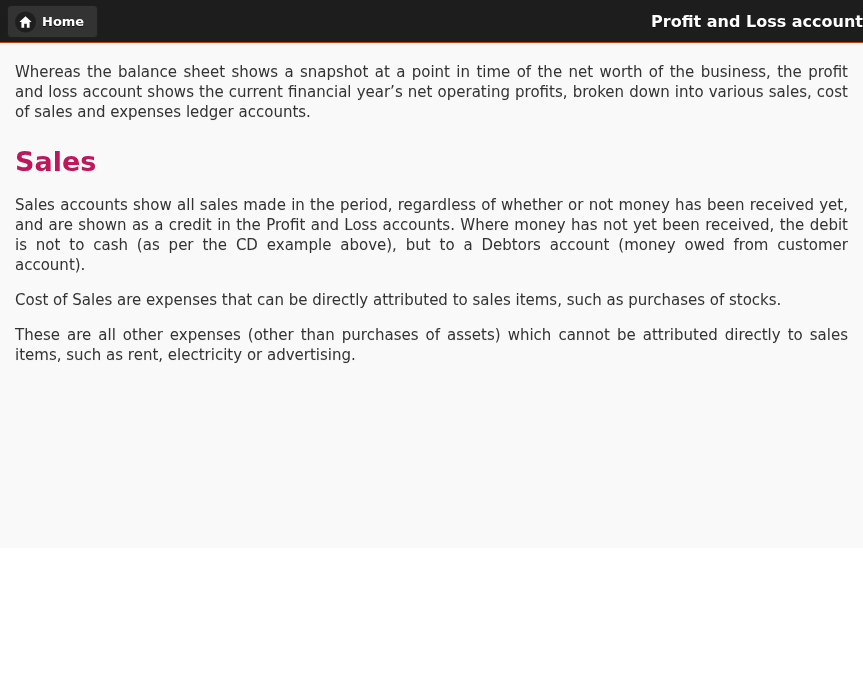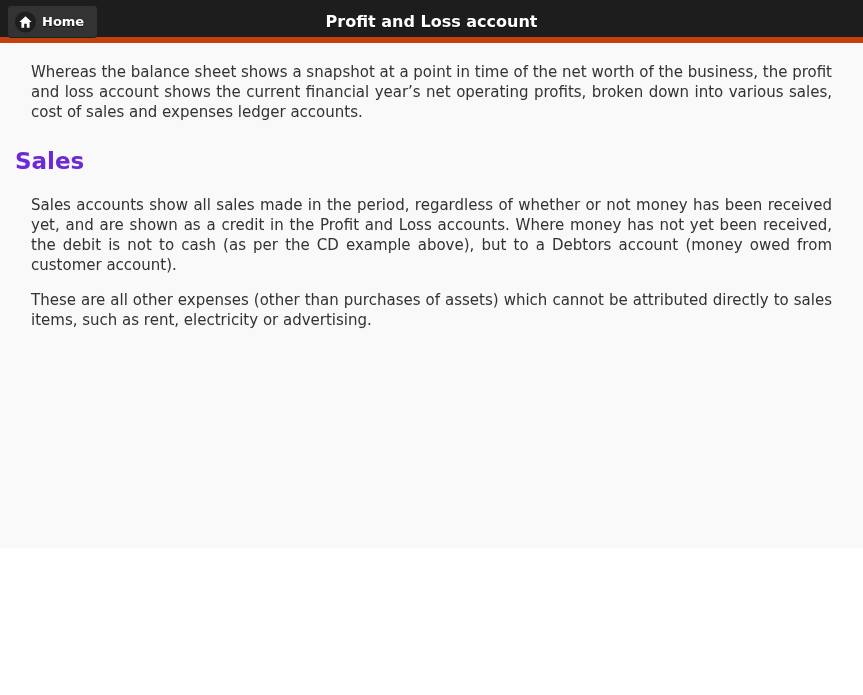--- a/index.html
+++ b/index.html
@@ -16,26 +16,26 @@
     width: 863px;
     height: 695px;
     background: #ffffff;
     position: relative;
   }
   
   .header {
     position: relative;
     height: 43px;
     background: #1d1d1d;
-    border-bottom: 6px solid #c2410c;
+    border-bottom: 1px solid #c2410c;
   }
   .header-title {
     margin: 0;
     line-height: 43px;
-    text-align: center;
+    text-align: right;
     font-size: 16px;
     font-weight: bold;
     color: #ffffff;
     text-shadow: 0 1px 0 #111111;
     white-space: nowrap;
     overflow: hidden;
   }
   .home-button {
     position: absolute;
     left: 7px;
@@ -69,32 +69,32 @@
   .icon-disc svg { display: block; }
   
   .content {
     background: #f9f9f9;
     color: #333333;
     text-shadow: 0 1px 0 #f3f3f3;
     padding: 19px 15px 20px 15px;
     min-height: 505px;
   }
   .content p {
-    margin: 15px 16px;
+    margin: 15px 0;
     font-size: 15px;
     line-height: 20px;
     text-align: justify;
   }
   .content p.first { margin-top: 0; }
   .content h2 {
     margin: 26px 0 20px 0;
-    font-size: 23px;
+    font-size: 27px;
     line-height: 27px;
     font-weight: bold;
-    color: #6d28d9;
+    color: #be185d;
   }
 </style>
 </head>
 <body>
 
 <div class="page">
 
   <header class="header">
     <a class="home-button">
       <span class="icon-disc">
@@ -106,17 +106,18 @@
     </a>
     <h1 class="header-title">Profit and Loss account</h1>
   </header>
 
   <main class="content">
     <p class="first">Whereas the balance sheet shows a snapshot at a point in time of the net worth of the business, the profit and loss account shows the current financial year’s net operating profits, broken down into various sales, cost of sales and expenses ledger accounts.</p>
 
     <h2>Sales</h2>
     <p>Sales accounts show all sales made in the period, regardless of whether or not money has been received yet, and are shown as a credit in the Profit and Loss accounts. Where money has not yet been received, the debit is not to cash (as per the CD example above), but to a Debtors account (money owed from customer account).</p>
 
+    <p>Cost of Sales are expenses that can be directly attributed to sales items, such as purchases of stocks.</p>
 
     <p>These are all other expenses (other than purchases of assets) which cannot be attributed directly to sales items, such as rent, electricity or advertising.</p>
   </main>
 
 </div>
 
 </body></html>

